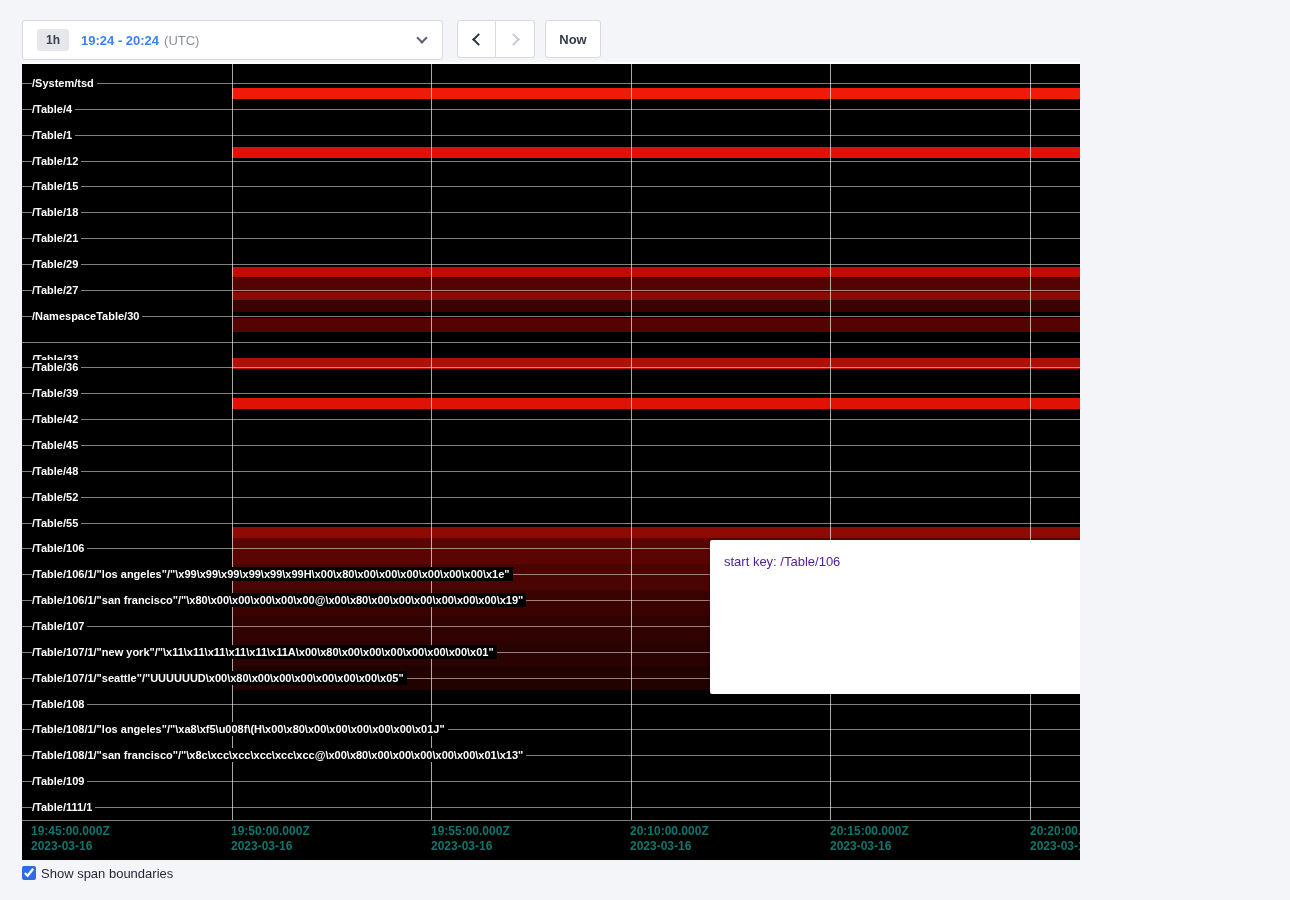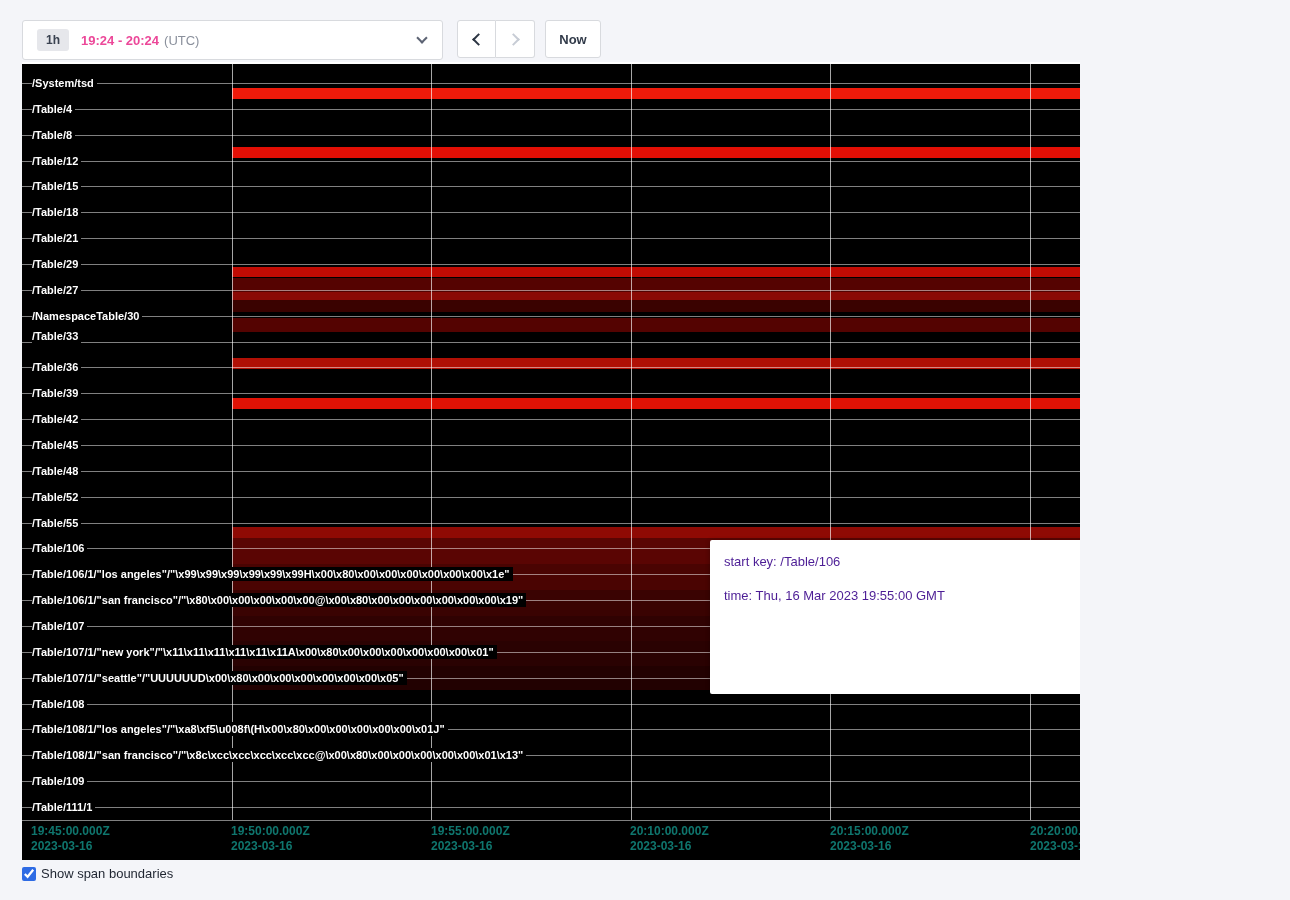--- a/index.html
+++ b/index.html
@@ -5,21 +5,21 @@
   * { margin:0; padding:0; box-sizing:border-box; }
   body { background:#f4f5f9; font-family:"Liberation Sans", sans-serif; }
   .page { position:relative; width:1080px; height:900px; background:#f4f5f9; overflow:hidden; }
 
   
   .range-select { position:absolute; left:22px; top:20px; width:421px; height:40px;
     background:#fff; border:1px solid #d8dade; border-radius:3px;
     display:flex; align-items:center; padding:0 16px 0 14px; cursor:pointer; }
   .duration-badge { background:#e6e7eb; border-radius:3px; padding:4px 9px;
     font-size:12px; font-weight:700; color:#3a4250; }
-  .range-text { margin-left:12px; font-size:13px; font-weight:700; color:#ec4899; }
+  .range-text { margin-left:12px; font-size:13px; font-weight:700; color:#3b82f6; }
   .range-tz { margin-left:5px; font-size:13px; font-weight:400; color:#8a909c; }
   .chevron-down { margin-left:auto; width:8px; height:8px;
     border-right:2px solid #5c6373; border-bottom:2px solid #5c6373;
     transform:rotate(45deg); margin-top:-4px; }
 
   .nav-group { position:absolute; left:457px; top:20px; height:38px; display:flex; }
   .nav-btn { width:39px; height:38px; background:#fff; border:1px solid #d8dade;
     display:flex; align-items:center; justify-content:center; cursor:pointer; }
   .nav-btn.prev { border-radius:3px 0 0 3px; }
   .nav-btn.next { border-radius:0 3px 3px 0; border-left:none; cursor:default; }
@@ -48,21 +48,21 @@
     color:#0f766e; line-height:15px; white-space:nowrap; z-index:5; }
 
   
   .tooltip { position:absolute; left:710px; top:540px; width:570px; height:154px;
     background:#fff; border-radius:2px; box-shadow:0 1px 5px rgba(0,0,0,0.3);
     padding:12px 14px; z-index:20; }
   .tooltip .tip-line { font-size:13px; color:#4c1d95; line-height:20px;
     margin-bottom:14px; white-space:nowrap; overflow:hidden; }
 
   
-  .footer { position:absolute; left:22px; top:866px; display:flex; align-items:center; }
+  .footer { position:absolute; left:22px; top:866px; display:flex; align-items:flex-start; }
   .footer input { width:14px; height:14px; accent-color:#2e6be4; margin:0; cursor:pointer; }
   .footer label { margin-left:5px; font-size:13px; color:#1e2430; }
 </style>
 </head>
 <body>
 
 <div class="page">
 
   <div class="range-select">
     <span class="duration-badge">1h</span>
@@ -98,37 +98,37 @@
       <div class="band" style="left: 210px; width: 989px; top: 502px; height: 26px; background: rgb(74, 4, 2);"></div>
       <div class="band" style="left: 210px; width: 989px; top: 528px; height: 26px; background: rgb(58, 3, 2);"></div>
       <div class="band" style="left: 210px; width: 989px; top: 554px; height: 25px; background: rgb(48, 2, 2);"></div>
       <div class="band" style="left: 210px; width: 989px; top: 579px; height: 25px; background: rgb(42, 2, 2);"></div>
       <div class="band" style="left: 210px; width: 989px; top: 604px; height: 24px; background: rgb(34, 1, 1);"></div>
       <div class="boundary" style="top: 21px;"></div>
       <div class="row-label" style="top: 21px;">/System/tsd</div>
       <div class="boundary" style="top: 46.857px;"></div>
       <div class="row-label" style="top: 46.857px;">/Table/4</div>
       <div class="boundary" style="top: 72.714px;"></div>
-      <div class="row-label" style="top: 72.714px;">/Table/8</div>
+      <div class="row-label" style="top: 72.714px;">/Table/1</div>
       <div class="boundary" style="top: 98.571px;"></div>
       <div class="row-label" style="top: 98.571px;">/Table/12</div>
       <div class="boundary" style="top: 124.428px;"></div>
       <div class="row-label" style="top: 124.428px;">/Table/15</div>
       <div class="boundary" style="top: 150.285px;"></div>
       <div class="row-label" style="top: 150.285px;">/Table/18</div>
       <div class="boundary" style="top: 176.142px;"></div>
       <div class="row-label" style="top: 176.142px;">/Table/21</div>
       <div class="boundary" style="top: 201.999px;"></div>
       <div class="row-label" style="top: 201.999px;">/Table/29</div>
       <div class="boundary" style="top: 227.856px;"></div>
       <div class="row-label" style="top: 227.856px;">/Table/27</div>
       <div class="boundary" style="top: 253.713px;"></div>
       <div class="row-label" style="top: 253.713px;">/NamespaceTable/30</div>
       <div class="boundary" style="top: 279.57px;"></div>
-      <div class="row-label" style="top: 274px;">/Table/33</div>
+      <div class="row-label" style="top: 297px;">/Table/33</div>
       <div class="boundary" style="top: 305.427px;"></div>
       <div class="row-label" style="top: 305.427px;">/Table/36</div>
       <div class="boundary" style="top: 331.284px;"></div>
       <div class="row-label" style="top: 331.284px;">/Table/39</div>
       <div class="boundary" style="top: 357.141px;"></div>
       <div class="row-label" style="top: 357.141px;">/Table/42</div>
       <div class="boundary" style="top: 382.998px;"></div>
       <div class="row-label" style="top: 382.998px;">/Table/45</div>
       <div class="boundary" style="top: 408.855px;"></div>
       <div class="row-label" style="top: 408.855px;">/Table/48</div>
@@ -185,21 +185,20 @@
         <div>2023-03-16</div>
       </div>
       <div class="axis-tick" style="left: 1008px;">
         <div>20:20:00.000Z</div>
         <div>2023-03-16</div>
       </div>
     </div>
 
   <div class="tooltip">
     <div class="tip-line">start key: /Table/106</div>
-    <div class="tip-line">time: Thu, 16 Mar 2023 19:55:00 GMT</div>
   </div>
 
   <div class="footer">
     <input type="checkbox" id="spanbounds" checked="" style="">
     <label for="spanbounds">Show span boundaries</label>
   </div>
 
 </div>
 
 </body></html>

